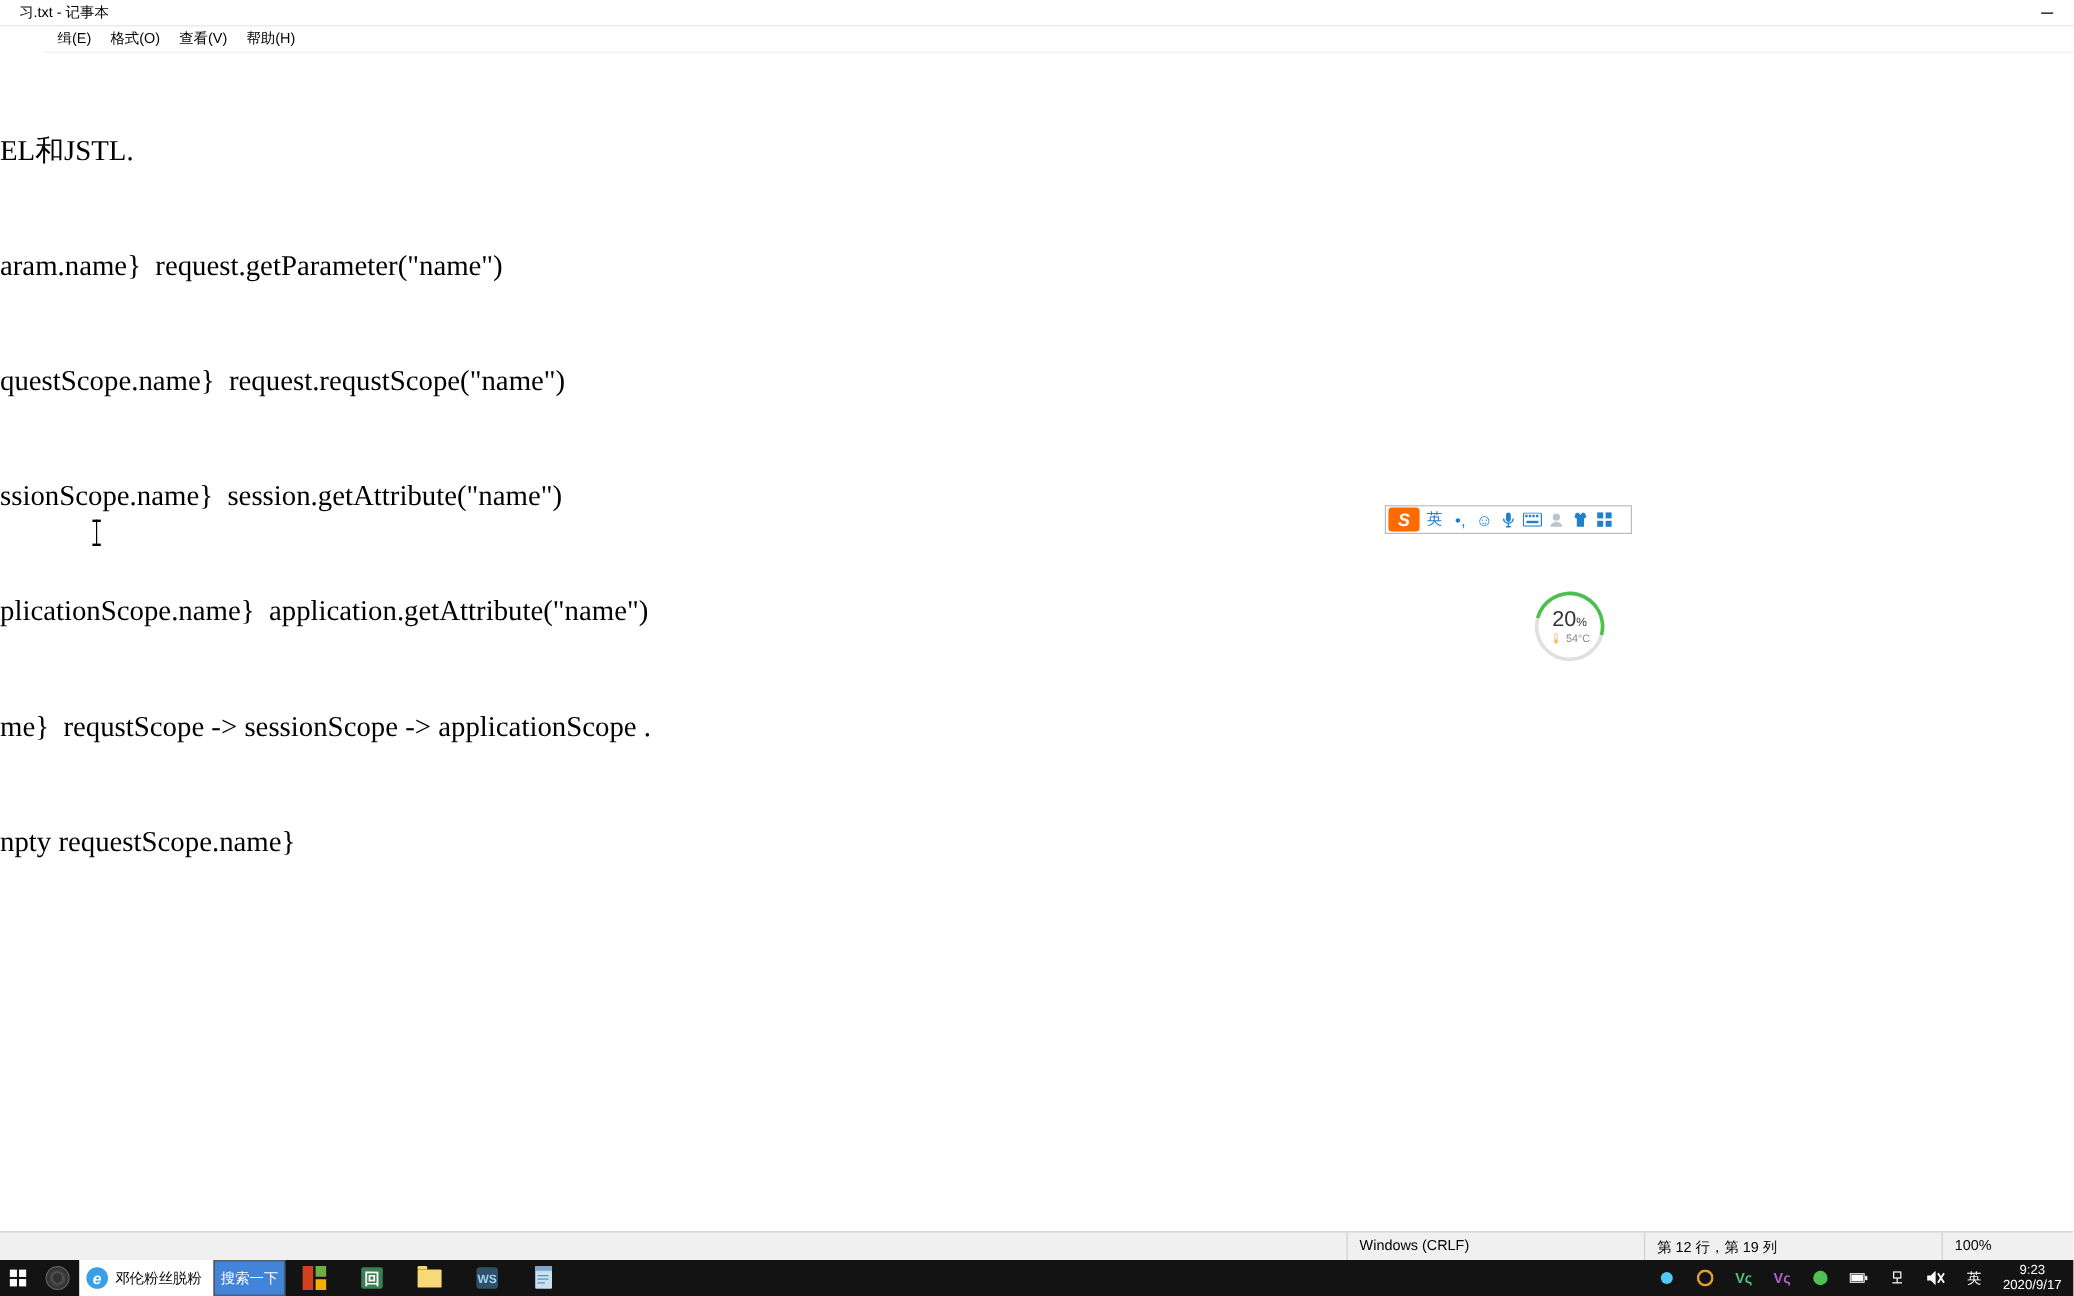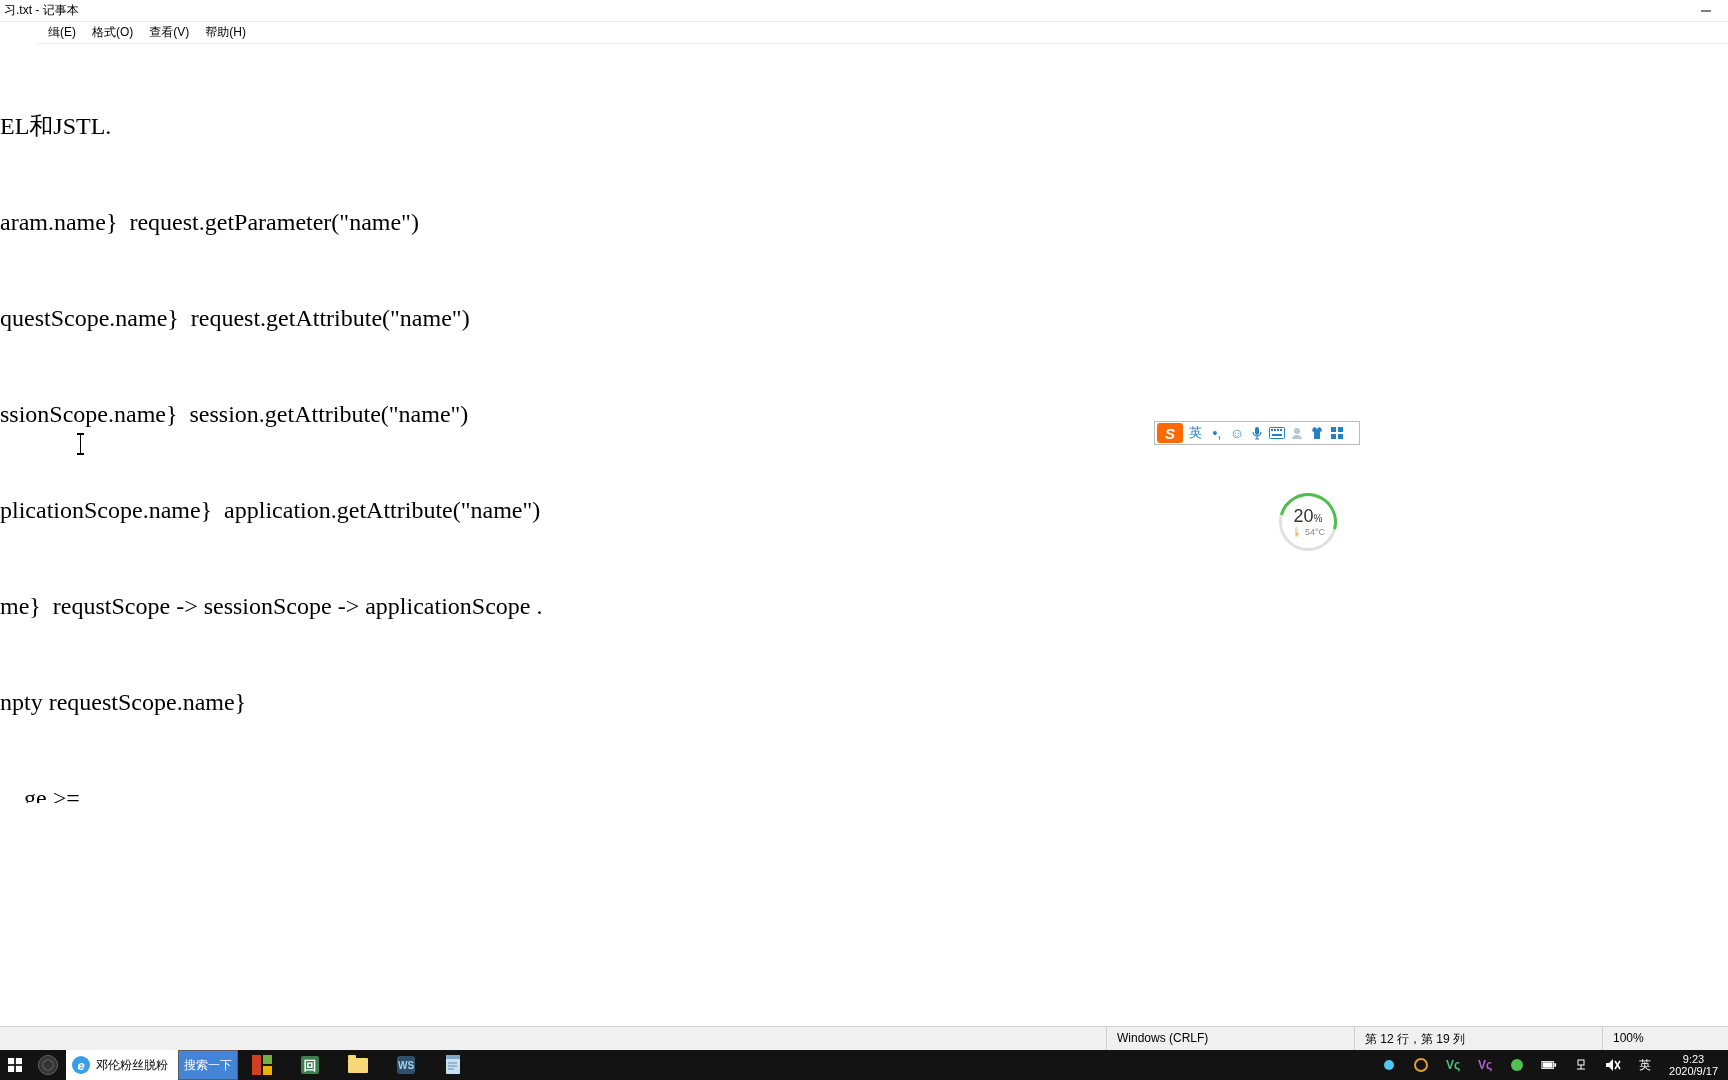--- a/index.html
+++ b/index.html
@@ -1,19 +1,19 @@
 <!DOCTYPE html>
 <html><head>
 <meta charset="utf-8">
 <style>
 * { margin: 0; padding: 0; box-sizing: border-box; }
 body { font-family: "Microsoft YaHei", "Segoe UI", sans-serif; background: #fff; height: 1080px; width: 1728px; overflow: hidden; position: relative; }
 
 .titlebar { height: 22px; background: #fff; border-bottom: 1px solid #e5e5e5; display: flex; align-items: center; justify-content: space-between; font-size: 12px; color: #000; padding: 0 0 0 4px; }
-.titlebar-left { display: flex; align-items: center; }
+.titlebar-left { display: flex; align-items: center; margin-left: 12px; }
 .titlebar-text { font-size: 12px; }
 .titlebar-controls { display: flex; height: 100%; }
 .win-btn { width: 45px; height: 22px; display: flex; align-items: center; justify-content: center; font-size: 14px; color: #000; cursor: pointer; }
 
 .menubar { height: 22px; display: flex; align-items: center; padding: 0 4px; font-size: 12px; border-bottom: 1px solid #f0f0f0; margin-left: 36px; }
 .menu-item { padding: 2px 8px; cursor: pointer; }
 
 .editor { padding: 2px 0 0 0; font-size: 24px; line-height: 32px; font-family: Liberation Serif, serif; white-space: pre; color: #000; height: 759px; overflow: hidden; }
 .editor-line { padding-left: 0; }
 
@@ -75,26 +75,25 @@
 <div class="menubar">
   <div class="menu-item">缉(E)</div>
   <div class="menu-item">格式(O)</div>
   <div class="menu-item">查看(V)</div>
   <div class="menu-item">帮助(H)</div>
 </div>
 
 <div class="editor">
   <div class="editor-line">EL和JSTL.</div>
   <div class="editor-line">aram.name}  request.getParameter("name")</div>
-  <div class="editor-line">questScope.name}  request.getAttribute("name")</div>
+  <div class="editor-line">questScope.name}  request.requstScope("name")</div>
   <div class="editor-line">ssionScope.name}  session.getAttribute("name")</div>
   <div class="editor-line">plicationScope.name}  application.getAttribute("name")</div>
   <div class="editor-line">me}  requstScope -&gt; sessionScope -&gt; applicationScope .</div>
   <div class="editor-line">npty requestScope.name}</div>
-  <div class="editor-line">    ge &gt;=</div>
   
   
   
   
 </div>
 
 <div class="cursor"></div>
 
 <div class="ime-toolbar">
   <div class="ime-logo">S</div>
@@ -140,21 +139,21 @@
 
 <div class="widget">
   <div class="widget-pct"><span>20</span><sub>%</sub></div>
   <div class="widget-temp"><span class="widget-temp-icon">🌡</span> <span>54°C</span></div>
 </div>
 
 <div class="statusbar">
   <div class="status-spacer"></div>
   <div class="status-cell" style="width:248px;">Windows (CRLF)</div>
   <div class="status-cell" style="width:248px;">第 12 行，第 19 列</div>
-  <div class="status-cell" style="width:126px;">100%</div>
+  <div class="status-cell" style="width:110px;">100%</div>
 </div>
 
 <div class="taskbar">
   <div class="task-btn start">
     <svg width="16" height="16" viewBox="0 0 16 16">
         <rect x="0" y="0" width="7" height="7" fill="#fff"></rect>
         <rect x="9" y="0" width="7" height="7" fill="#fff"></rect>
         <rect x="0" y="9" width="7" height="7" fill="#fff"></rect>
         <rect x="9" y="9" width="7" height="7" fill="#fff"></rect>
       </svg>

